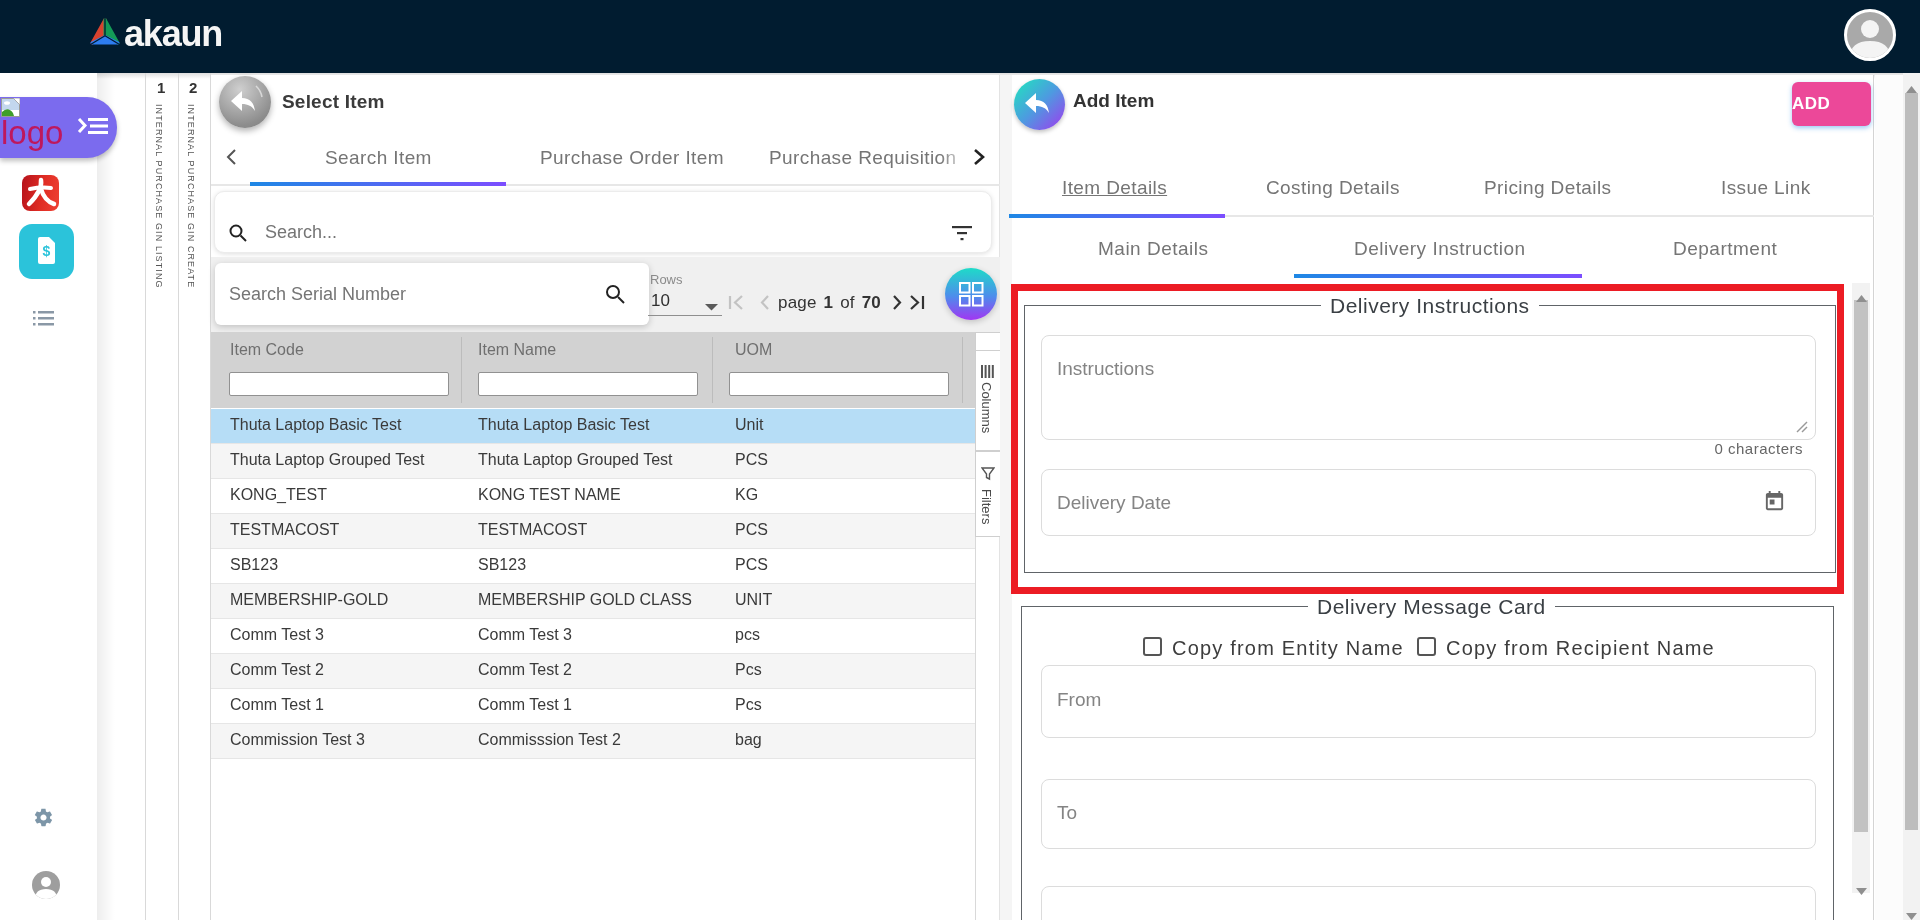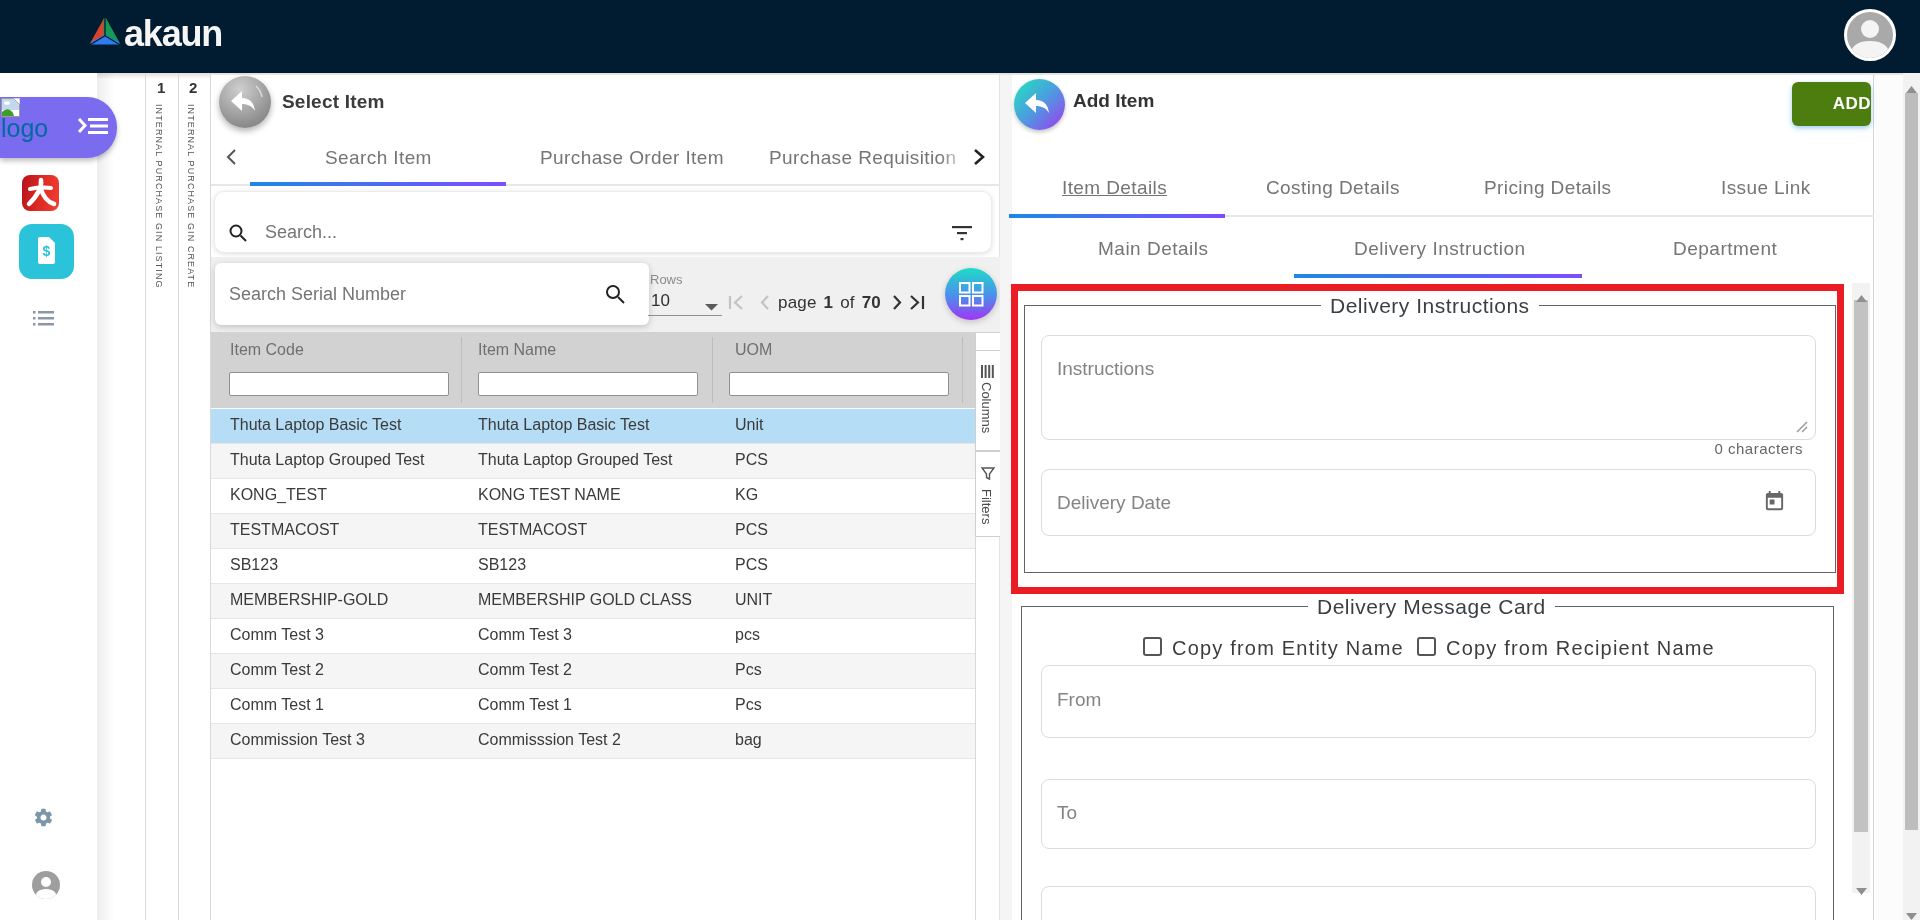--- a/index.html
+++ b/index.html
@@ -9,21 +9,21 @@
 
 #navbar { left:0; top:0; width:1920px; height:73px; background:#011c30; }
 #navshadow { left:0; top:73px; width:1920px; height:6px; background:linear-gradient(180deg, rgba(0,0,0,0.13), rgba(0,0,0,0)); }
 #brand { left:88px; top:16px; }
 #brandtext { left:124px; top:13px; color:#f5f5f5; font-size:36px; font-weight:bold; letter-spacing:-1.2px; }
 #avatar { left:1844px; top:9px; width:52px; height:52px; border-radius:50%; background:#a9a9a9; border:3px solid #fff; overflow:hidden; }
 
 #sidebar { left:0; top:73px; width:97px; height:847px; background:#fff; }
 #sideshadow { left:97px; top:73px; width:18px; height:847px; background:linear-gradient(90deg, rgba(0,0,0,0.07), rgba(0,0,0,0)); }
 #pill { left:0; top:97px; width:117px; height:61px; background:#7b6bee; border-radius:0 30px 30px 0; box-shadow:0 3px 5px rgba(0,0,0,0.25); }
-#logotext { left:1px; top:116px; font-size:25px; line-height:1; color:#0369a1; }
+#logotext { left:1px; top:116px; font-size:33px; line-height:1; color:#be185d; }
 #redicon { left:22px; top:175px; width:37px; height:36px; border-radius:8px; background:linear-gradient(100deg,#b5121b,#e02d24 55%,#ef4133); }
 #tealicon { left:19px; top:224px; width:55px; height:55px; border-radius:13px; background:#2bc3da; }
 
 .vline { width:1px; background:#d9d9d9; top:73px; height:847px; }
 .tabnum { top:79px; font-size:15px; font-weight:bold; color:#333; }
 .vtext { font-size:9px; color:#555; letter-spacing:1.1px; white-space:nowrap; transform-origin:0 0; transform:rotate(90deg); }
 
 #midpanel { left:211px; top:75px; width:789px; height:845px; background:#fff; border-right:1px solid #e3e3e3; }
 #backball1 { left:219px; top:76px; width:52px; height:52px; border-radius:50%;
   background:radial-gradient(circle at 40% 26%, #cfcfcf, #a6a6a6 45%, #8d8d8d 72%, #7e7e7e 100%); box-shadow:0 3px 6px rgba(0,0,0,0.3); }
@@ -43,21 +43,21 @@
 .tcell { font-size:16px; color:#3a3a3a; top:7px; position:absolute; }
 .stab { left:975px; width:25px; background:#fff; border:1px solid #cfcfcf; border-right:none; }
 .stext { font-size:13px; color:#4a4a4a; white-space:nowrap; transform-origin:0 0; transform:rotate(90deg); }
 
 #gap { left:1000px; top:75px; width:12px; height:845px; background:#f5f5f5; }
 #rightpanel { left:1012px; top:75px; width:862px; height:845px; background:#fff; border-right:1px solid #d4d4d4; }
 #rightstrip { left:1875px; top:75px; width:28px; height:845px; background:#fcfcfc; }
 #backball2 { left:1014px; top:79px; width:51px; height:51px; border-radius:50%;
   background:linear-gradient(135deg,#27d8c4 10%,#4d9be0 50%,#9a41ee 95%); box-shadow:0 2px 4px rgba(0,0,0,0.25); }
 #additem { left:1073px; top:90px; font-size:19px; font-weight:bold; color:#333; }
-#addbtn { left:1792px; top:82px; width:79px; height:44px; background:#4d7c0f; border-radius:6px; color:#fff; font-weight:bold; font-size:17px; text-align:right; line-height:44px; letter-spacing:0.5px; box-shadow:0 2px 5px rgba(33,137,232,0.45); }
+#addbtn { left:1792px; top:82px; width:79px; height:44px; background:#ec4899; border-radius:6px; color:#fff; font-weight:bold; font-size:17px; text-align:left; line-height:44px; letter-spacing:0.5px; box-shadow:0 2px 5px rgba(33,137,232,0.45); }
 .rtab { font-size:19px; color:#757575; top:177px; letter-spacing:0.4px; }
 #tabline2 { left:1012px; top:215px; width:862px; height:2px; background:#e7e7e7; }
 #tabgrad2 { left:1009px; top:214px; width:216px; height:4px; background:linear-gradient(90deg,#1e88e5,#7c4dff); }
 .rsubtab { font-size:19px; color:#757575; top:238px; letter-spacing:0.5px; }
 #tabgrad3 { left:1294px; top:274px; width:288px; height:4px; background:linear-gradient(90deg,#1e88e5,#7c4dff); }
 #redbox { left:1011px; top:284px; width:833px; height:310px; border:7px solid #ec1c24; background:#fff; }
 .fieldset { border:1.5px solid #606468; background:#fff; }
 .legend { font-size:21px; color:#3a3f44; background:#fff; padding:0 9px; white-space:nowrap; letter-spacing:0.5px; }
 .input { background:#fff; border:1px solid #dcdcdc; border-radius:8px; }
 .ph { color:#848484; font-size:19px; }

